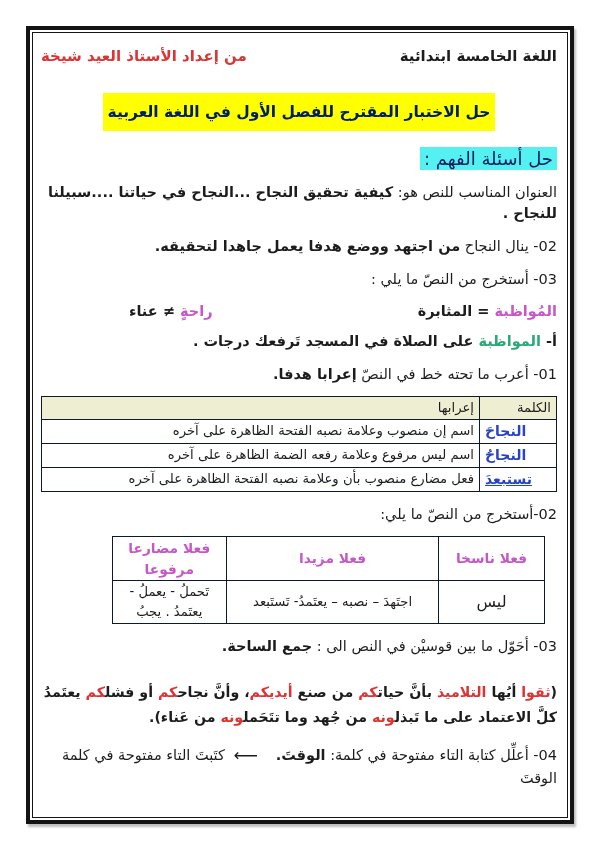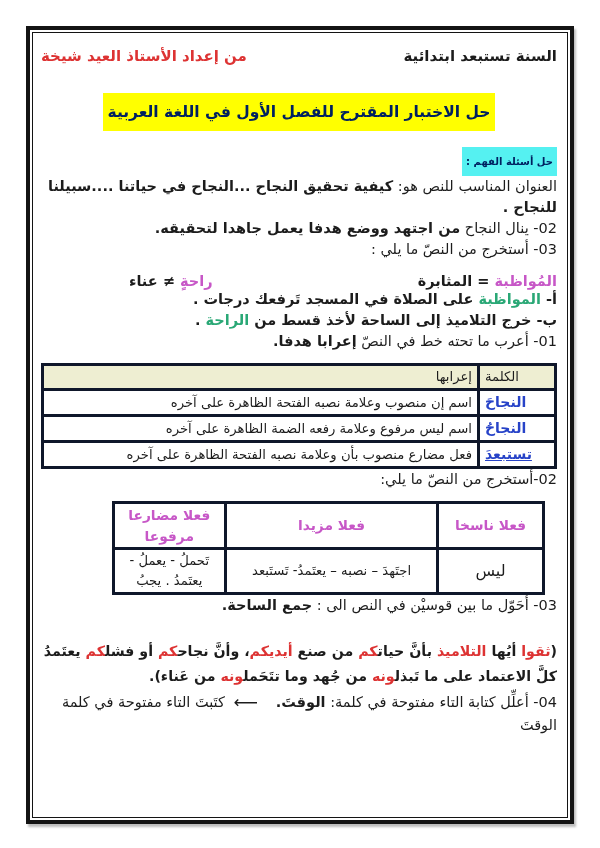--- a/index.html
+++ b/index.html
@@ -24,56 +24,56 @@
     position:absolute;inset:2px;border:1px solid #141414;
     padding:4px 10px 0 8px;overflow:hidden;
   }
   .hdr{display:flex;justify-content:space-between;align-items:flex-start;
        margin-top:10px;font-size:15px;font-weight:700}
   .hdr .author{color:var(--red)}
   .title-wrap{text-align:center;margin-top:28px}
   .hl-yellow{background:var(--yellow);color:var(--blue);font-weight:700;
              font-size:15.5px;padding:10px 5px;display:inline-block}
   .sec{margin-top:16px}
-  .hl-cyan{background:var(--cyan);color:var(--blue);font-weight:700;
-           font-size:10px;padding:9px 4px;display:inline-block}
+  .hl-cyan{background:var(--cyan);color:var(--blue);font-weight:400;
+           font-size:18px;padding:1px 4px;display:inline-block}
   .sec.lang .hl-cyan{text-decoration:underline}
-  .line{margin-top:0;font-size:14.5px;line-height:1.45}
+  .line{margin-top:12px;font-size:14.5px;line-height:1.45}
   .syn-row{display:flex;justify-content:space-between;padding-left:88px;
            margin-top:13px;font-size:14.5px}
   .sg-n{font-weight:400}
   .sg-b{font-weight:700}
   .sg-rd{color:var(--red);font-weight:700}
   .sg-mg{color:var(--magenta);font-weight:700}
   .sg-gr{color:var(--green);font-weight:700}
   .sg-arrow{direction:ltr;unicode-bidi:isolate;font-weight:400;font-size:17px;
             vertical-align:-1px;display:inline-block;padding:0 4px}
   table{border-collapse:collapse;margin-top:11px}
-  th,td{border:3px solid #0f172a;padding:1px 5px;font-size:13.2px;line-height:1.5}
+  th,td{border:1px solid #0f172a;padding:1px 5px;font-size:13.2px;line-height:1.5}
   .t1{width:100%}
   .t1 th{background:var(--thbg);font-weight:400}
-  .t1 .col-word{width:77px;text-align:left}
+  .t1 .col-word{width:77px;text-align:right}
   .t1 td.word{color:var(--word_blue);font-weight:700;font-size:14px;text-align:left}
   .t1 td.word.u{text-decoration:underline}
   .t1 td.irab,.t1 th.irab-h{text-align:right}
   .t2{width:84%;margin-right:12px}
   .t2 th{color:var(--magenta);font-weight:700;text-align:center;font-size:13.8px}
   .t2 td{text-align:center}
   .t2 td.first{font-weight:400;font-size:16px}
   .t2 .c1{width:106px}.t2 .c2{width:212px}
   .quote{margin-top:23px;font-size:14.2px;line-height:1.8}
 </style>
 </head>
 <body>
 
 <div class="page-border">
   <div class="page-border-inner">
 
     <div class="hdr">
-      <div class="year">السنة تستبعد ابتدائية</div>
+      <div class="year">اللغة الخامسة ابتدائية</div>
       <div class="author">من إعداد الأستاذ العيد شيخة</div>
     </div>
 
     <div class="title-wrap">
       <span class="hl-yellow">حل الاختبار المقترح للفصل الأول في اللغة العربية</span>
     </div>
 
     <div class="sec">
       <span class="hl-cyan">حل أسئلة الفهم :</span>
     </div>
@@ -81,21 +81,20 @@
     <p class="line"><span class="sg-n">العنوان المناسب للنص هو: </span><span class="sg-b">كيفية تحقيق النجاح ...النجاح في حياتنا ....سبيلنا للنجاح .</span></p>
     <p class="line"><span class="sg-n">02- ينال النجاح </span><span class="sg-b">من اجتهد ووضع هدفا يعمل جاهدا لتحقيقه.</span></p>
     <p class="line"><span class="sg-n">03- أستخرج من النصّ ما يلي :</span></p>
 
     <div class="syn-row">
       <span><span class="sg-mg">المُواظبة </span><span class="sg-b">= المثابرة</span></span>
       <span><span class="sg-mg">راحةٍ </span><span class="sg-b">≠ عناء</span></span>
     </div>
 
     <p class="line"><span class="sg-b">أ- </span><span class="sg-gr">المواظبة</span><span class="sg-b"> على الصلاة في المسجد تَرفعك درجات .</span></p>
-    <p class="line"><span class="sg-b">ب- خرج التلاميذ إلى الساحة لأخذ قسط من </span><span class="sg-gr">الراحة</span><span class="sg-b"> .</span></p>
 
 
     <p class="line"><span class="sg-n">01- أعرب ما تحته خط في النصّ </span><span class="sg-b">إعرابا هدفا.</span></p>
 
     <table class="t1">
       <tbody>
           <tr>
         <th class="col-word">الكلمة</th>
         <th class="irab-h">إعرابها</th>
       </tr>

